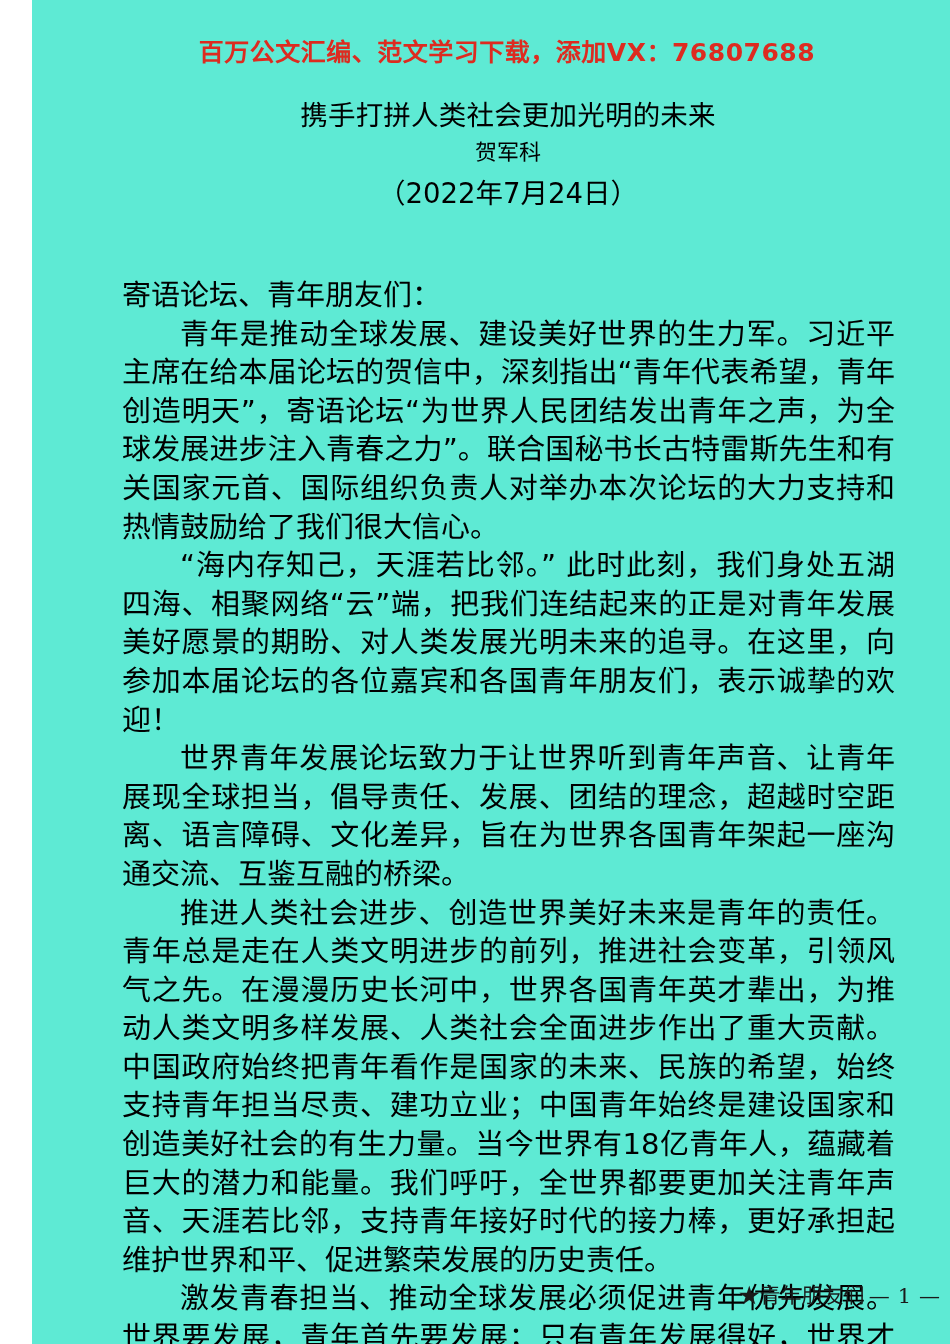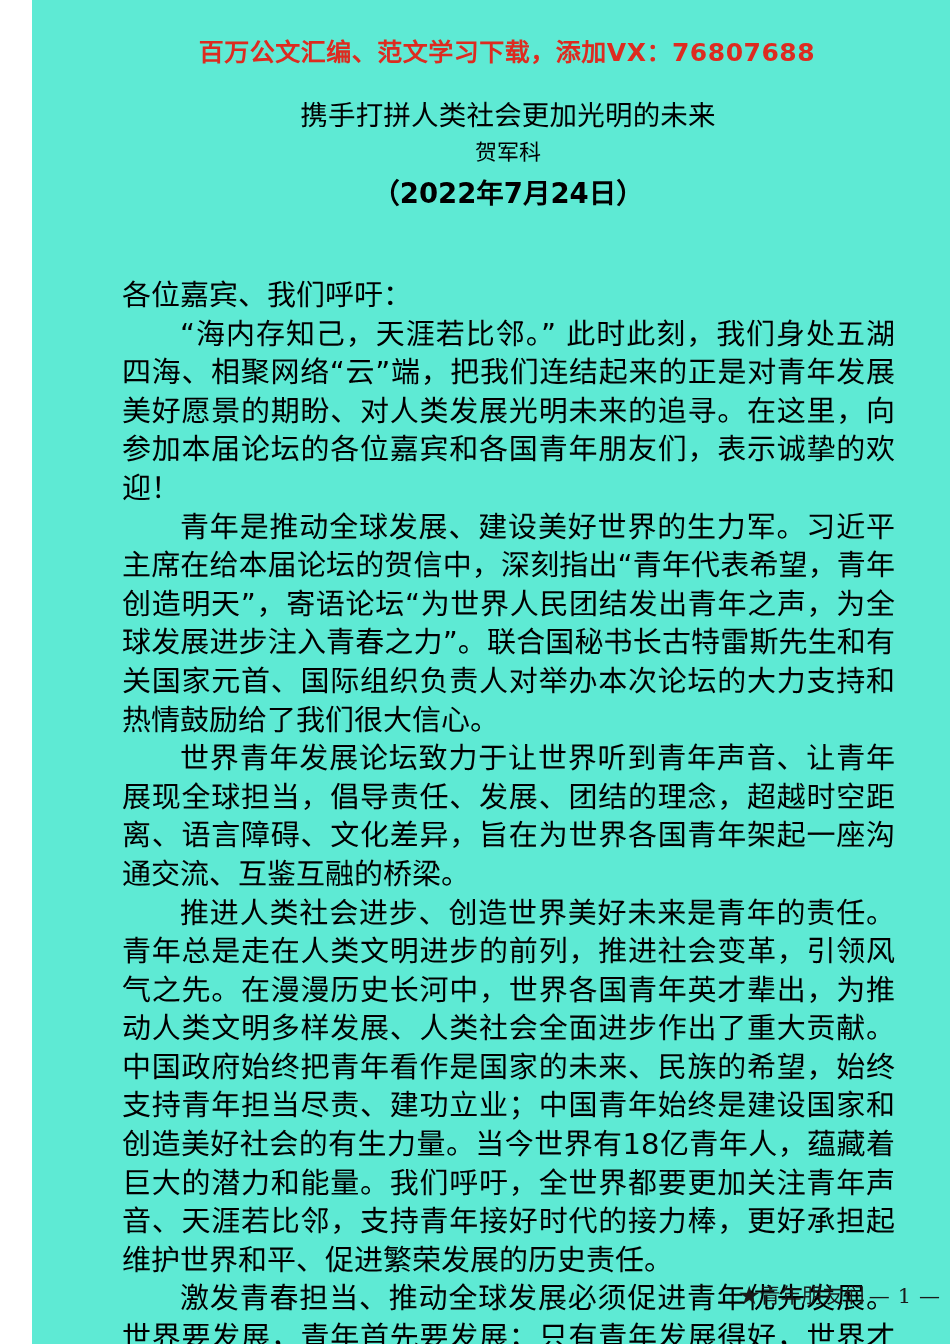--- a/index.html
+++ b/index.html
@@ -58,21 +58,21 @@
     text-align: center;
   }
   .doc-author {
     font-size: 22px;
     line-height: 38px;
     font-weight: 400;
   }
   .doc-date {
     font-size: 27.5px;
     line-height: 38px;
-    font-weight: 700;
+    font-weight: 400;
     margin-top: 2px;
   }
 
   
   .doc-body {
     position: absolute;
     top: 276px;
     left: 90px;
     width: 773px;
   }
@@ -122,23 +122,23 @@
     <span class="promo-text">百万公文汇编、范文学习下载，添加VX：76807688</span>
   </div>
 
   <div class="doc-head">
     <div class="doc-title-line">携手打拼人类社会更加光明的未来</div>
     <div class="doc-author">贺军科</div>
     <div class="doc-date">（2022年7月24日）</div>
   </div>
 
   <div class="doc-body">
-    <p class="para salutation">各位嘉宾、我们呼吁：</p>
+    <p class="para salutation">寄语论坛、青年朋友们：</p>
+    <p class="para indent">青年是推动全球发展、建设美好世界的生力军。习近平主席在给本届论坛的贺信中，深刻指出“青年代表希望，青年创造明天”，寄语论坛“为世界人民团结发出青年之声，为全球发展进步注入青春之力”。联合国秘书长古特雷斯先生和有关国家元首、国际组织负责人对举办本次论坛的大力支持和热情鼓励给了我们很大信心。</p>
     <p class="para indent">“海内存知己，天涯若比邻。” 此时此刻，我们身处五湖四海、相聚网络“云”端，把我们连结起来的正是对青年发展美好愿景的期盼、对人类发展光明未来的追寻。在这里，向参加本届论坛的各位嘉宾和各国青年朋友们，表示诚挚的欢迎！</p>
-    <p class="para indent">青年是推动全球发展、建设美好世界的生力军。习近平主席在给本届论坛的贺信中，深刻指出“青年代表希望，青年创造明天”，寄语论坛“为世界人民团结发出青年之声，为全球发展进步注入青春之力”。联合国秘书长古特雷斯先生和有关国家元首、国际组织负责人对举办本次论坛的大力支持和热情鼓励给了我们很大信心。</p>
     <p class="para indent">世界青年发展论坛致力于让世界听到青年声音、让青年展现全球担当，倡导责任、发展、团结的理念，超越时空距离、语言障碍、文化差异，旨在为世界各国青年架起一座沟通交流、互鉴互融的桥梁。</p>
     <p class="para indent">推进人类社会进步、创造世界美好未来是青年的责任。青年总是走在人类文明进步的前列，推进社会变革，引领风气之先。在漫漫历史长河中，世界各国青年英才辈出，为推动人类文明多样发展、人类社会全面进步作出了重大贡献。中国政府始终把青年看作是国家的未来、民族的希望，始终支持青年担当尽责、建功立业；中国青年始终是建设国家和创造美好社会的有生力量。当今世界有18亿青年人，蕴藏着巨大的潜力和能量。我们呼吁，全世界都要更加关注青年声音、天涯若比邻，支持青年接好时代的接力棒，更好承担起维护世界和平、促进繁荣发展的历史责任。</p>
     <p class="para indent">激发青春担当、推动全球发展必须促进青年优先发展。世界要发展，青年首先要发展；只有青年发展得好，世界才能发展得更好。随着时代前进和经济社会快速变革，青年基于体力体能的传统优势相对下降，在教育、就业、社会参与等方面面临不少急难愁盼问题，潜存着不小的社会政治风险，亟需得到更多关心支持。中国政府始终把促进青年发展作为战略任务，倡导青年优先发展</p>
   </div>
 
   <div class="footer">
     <div class="footer-inner">
       <span class="footer-mark">★青年朋友们</span><span class="footer-page">—</span><span class="footer-page">1</span><span class="footer-page">—</span>
     </div>
   </div>

